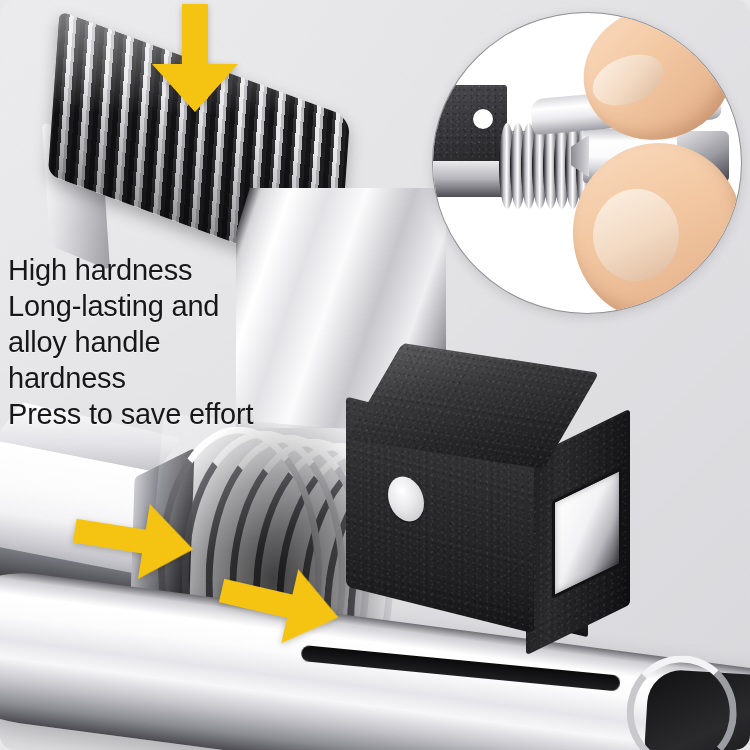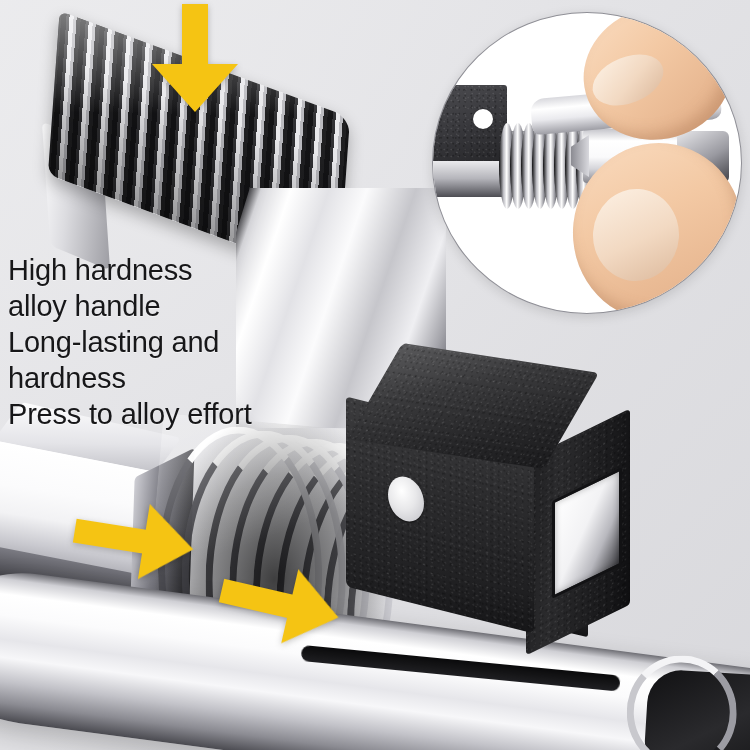--- a/index.html
+++ b/index.html
@@ -6,20 +6,21 @@
   html,body{margin:0;padding:0;}
   body{
     width:750px;height:750px;overflow:hidden;
     font-family:"Liberation Sans","DejaVu Sans",sans-serif;
     background:#e8e8ea;
   }
   #stage{
     position:relative;width:750px;height:750px;overflow:hidden;
     background:
       radial-gradient(ellipse 70% 60% at 22% 18%, #ededef 0%, #e6e6e9 45%, #dcdcdf 100%);
+    border-radius: 15px;
   }
   .bgveil{
     position:absolute;inset:0;
     background:linear-gradient(135deg,#ececee 0%,#e4e4e7 40%,#d8d8dc 100%);
     opacity:.85;
   }
 
   
   .grip-wrap{
     position:absolute;left:44px;top:52px;width:330px;height:230px;
@@ -363,24 +364,24 @@
   </div>
 
   <div class="arrow" style="left:218px;top:562px;transform:rotate(13deg);">
     <svg width="124" height="84" viewBox="0 0 124 84" aria-hidden="true">
       <polygon points="2,30 72,30 72,4 122,42 72,80 72,54 2,54" class="arrow-fill" fill="#F5C413"></polygon>
     </svg>
   </div>
 
   <div class="copy">
     <div class="line">High hardness</div>
+    <div class="line">Long-lasting and</div>
     <div class="line">alloy handle</div>
-    <div class="line">Long-lasting and</div>
     <div class="line">hardness</div>
-    <div class="line">Press to alloy effort</div>
+    <div class="line">Press to save effort</div>
   </div>
 
   <div class="inset">
     <div class="ins-shaft"></div>
     <div class="ins-block">
       <div class="noise"></div>
     </div>
     <div class="ins-hole"></div>
     <div class="ins-spring" id="ins-spring">
         <div class="ins-coil" style="left: 0px;"></div>

